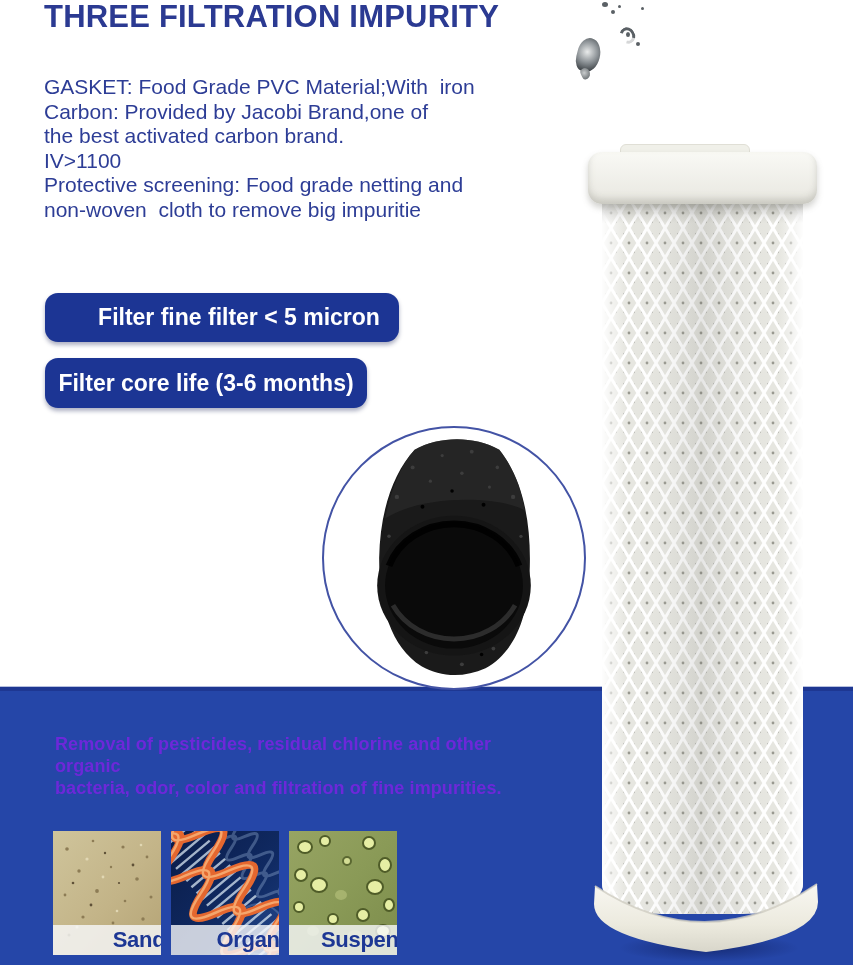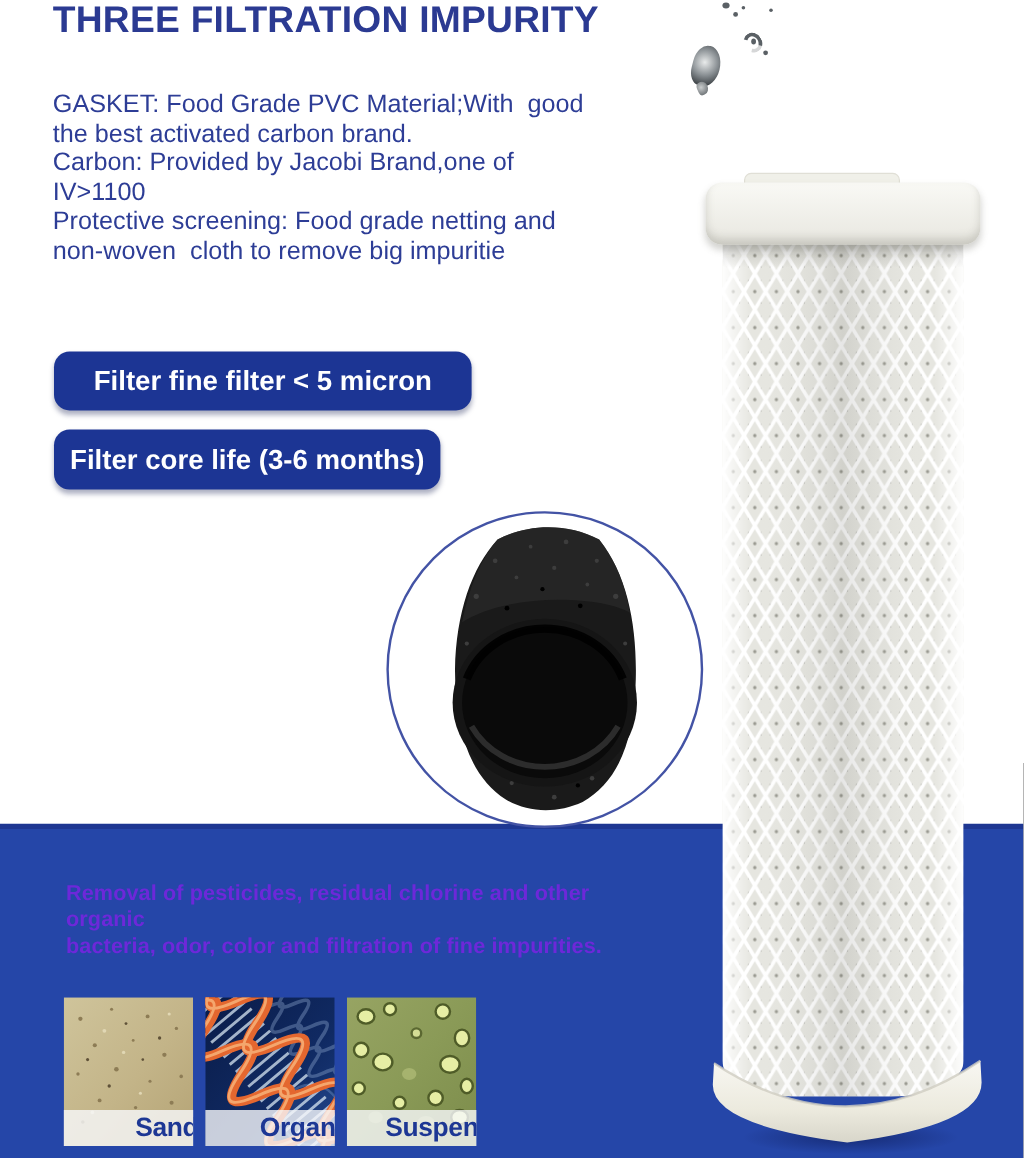--- a/index.html
+++ b/index.html
@@ -10,21 +10,21 @@
     background:linear-gradient(#b6c0df 0,#b6c0df 1px,#1e3792 1px,#1e3792 5px,#2546a8 5px);}
   
   .page-title{position:absolute;left:44px;top:-3px;width:520px;font-size:31px;line-height:40px;
     font-weight:700;color:#2b3a92;letter-spacing:.2px;}
   .intro{position:absolute;left:44px;top:75px;width:480px;}
   .intro-line{font-size:21px;line-height:24.6px;color:#2d3d96;white-space:pre;}
   
   .badge{position:absolute;left:45px;height:49px;border-radius:13px;background:#1c3594;
     color:#fff;font-size:23px;font-weight:600;text-align:center;line-height:49px;
     box-shadow:0 3px 4px rgba(20,30,80,.35);}
-  .badge.b1{top:293px;width:348px;}
+  .badge.b1{top:293px;width:320px;padding-left:34px;}
   .badge.b2{top:358px;width:322px;height:50px;line-height:50px;}
   
   .carbon-circle{position:absolute;left:322px;top:426px;width:264px;height:264px;border-radius:50%;
     background:#fff;border:2px solid #4353a5;box-sizing:border-box;overflow:hidden;}
   .carbon-circle svg{display:block;width:100%;height:100%;}
   
   .cart-shadow{position:absolute;left:618px;top:934px;width:182px;height:28px;border-radius:50%;
     background:radial-gradient(ellipse at center,rgba(8,18,70,.5) 0%,rgba(8,18,70,0) 70%);}
   .cart-mesh{position:absolute;left:602px;top:198px;width:201px;height:716px;
     border-radius:4px 4px 60px 60px/4px 4px 30px 30px;overflow:hidden;}
@@ -59,23 +59,23 @@
 </head>
 <body>
 
 <div class="canvas">
 
   <div class="blue-section"></div>
 
   <div class="page-title">THREE FILTRATION IMPURITY</div>
 
   <div class="intro">
-    <div class="intro-line">GASKET: Food Grade PVC Material;With  good</div>
+    <div class="intro-line">GASKET: Food Grade PVC Material;With  iron</div>
+    <div class="intro-line">Carbon: Provided by Jacobi Brand,one of</div>
     <div class="intro-line">the best activated carbon brand.</div>
-    <div class="intro-line">Carbon: Provided by Jacobi Brand,one of</div>
     <div class="intro-line">IV&gt;1100</div>
     <div class="intro-line">Protective screening: Food grade netting and</div>
     <div class="intro-line">non-woven  cloth to remove big impuritie</div>
   </div>
 
   <div class="badge b1">Filter fine filter &lt; 5 micron</div>
   <div class="badge b2">Filter core life (3-6 months)</div>
 
   <div class="droplet-big"></div>
   <div class="droplet-tail"></div>

